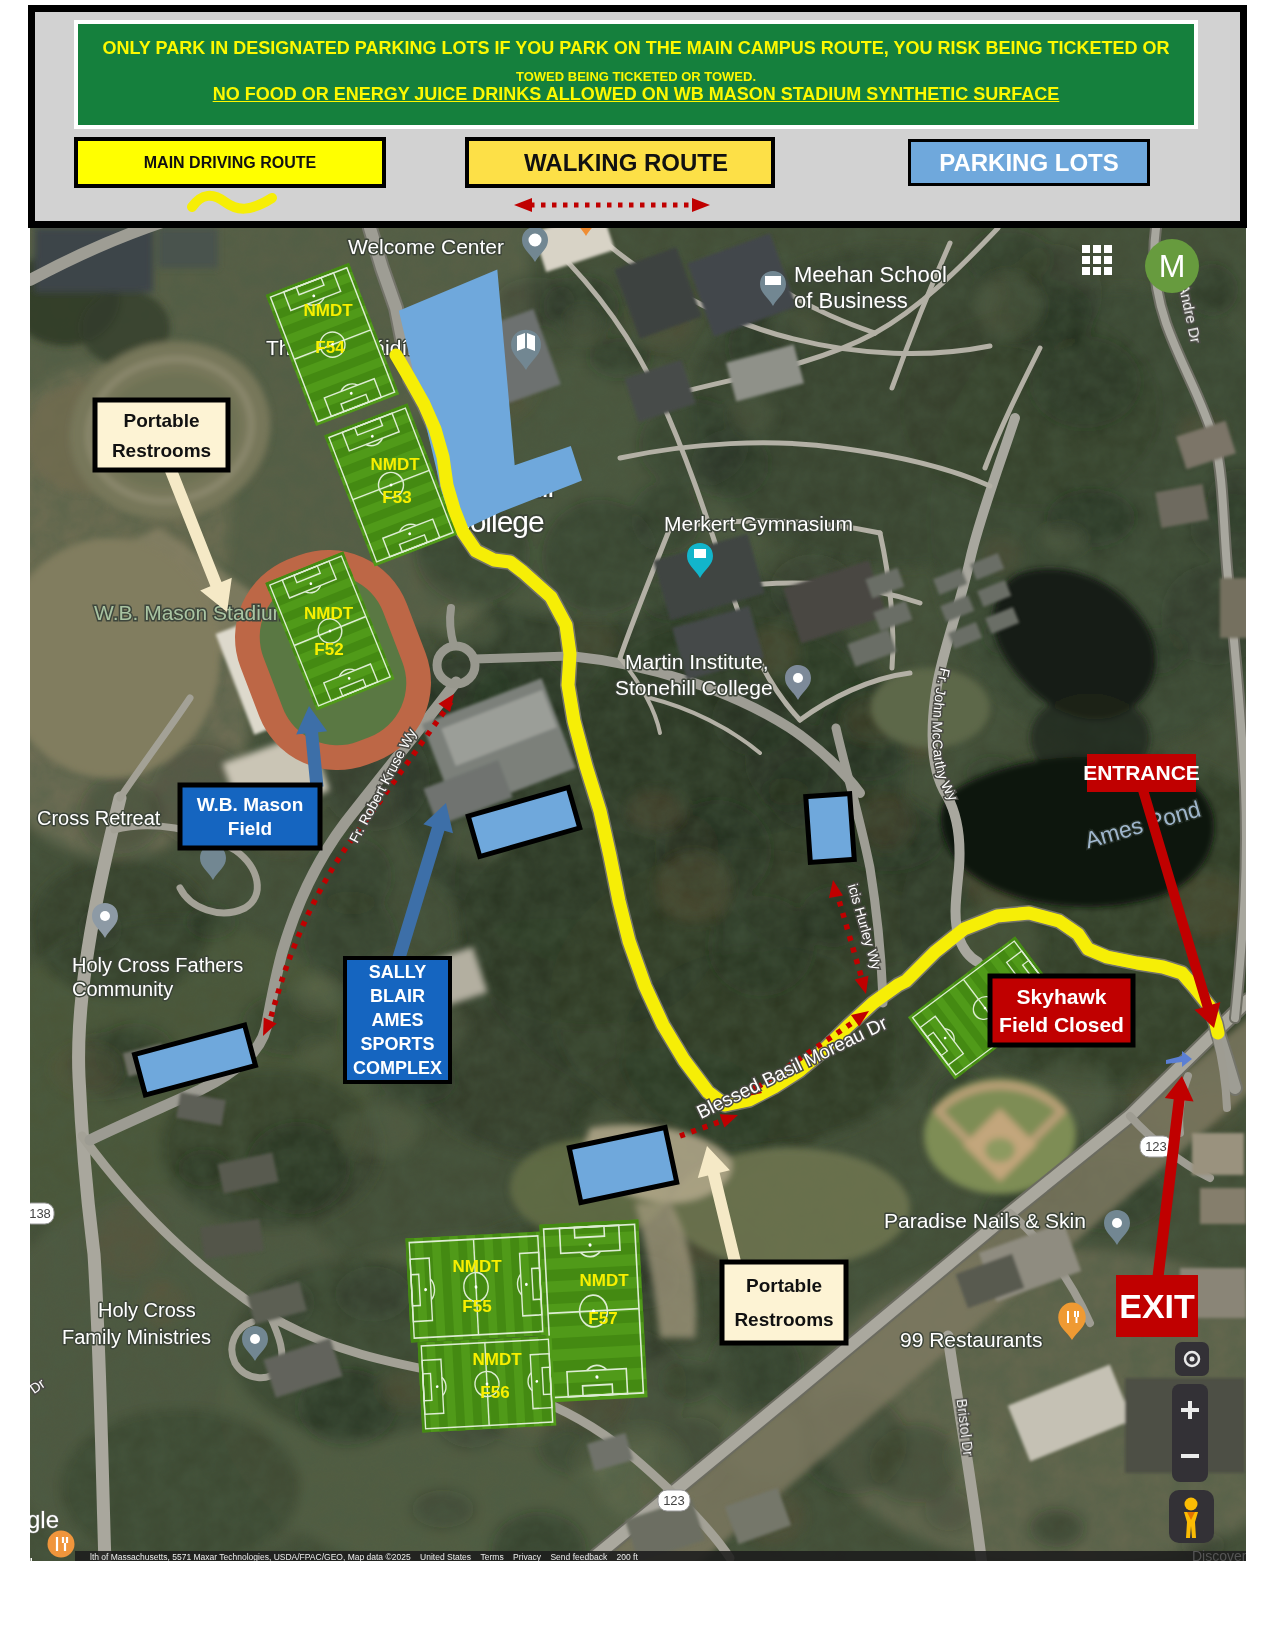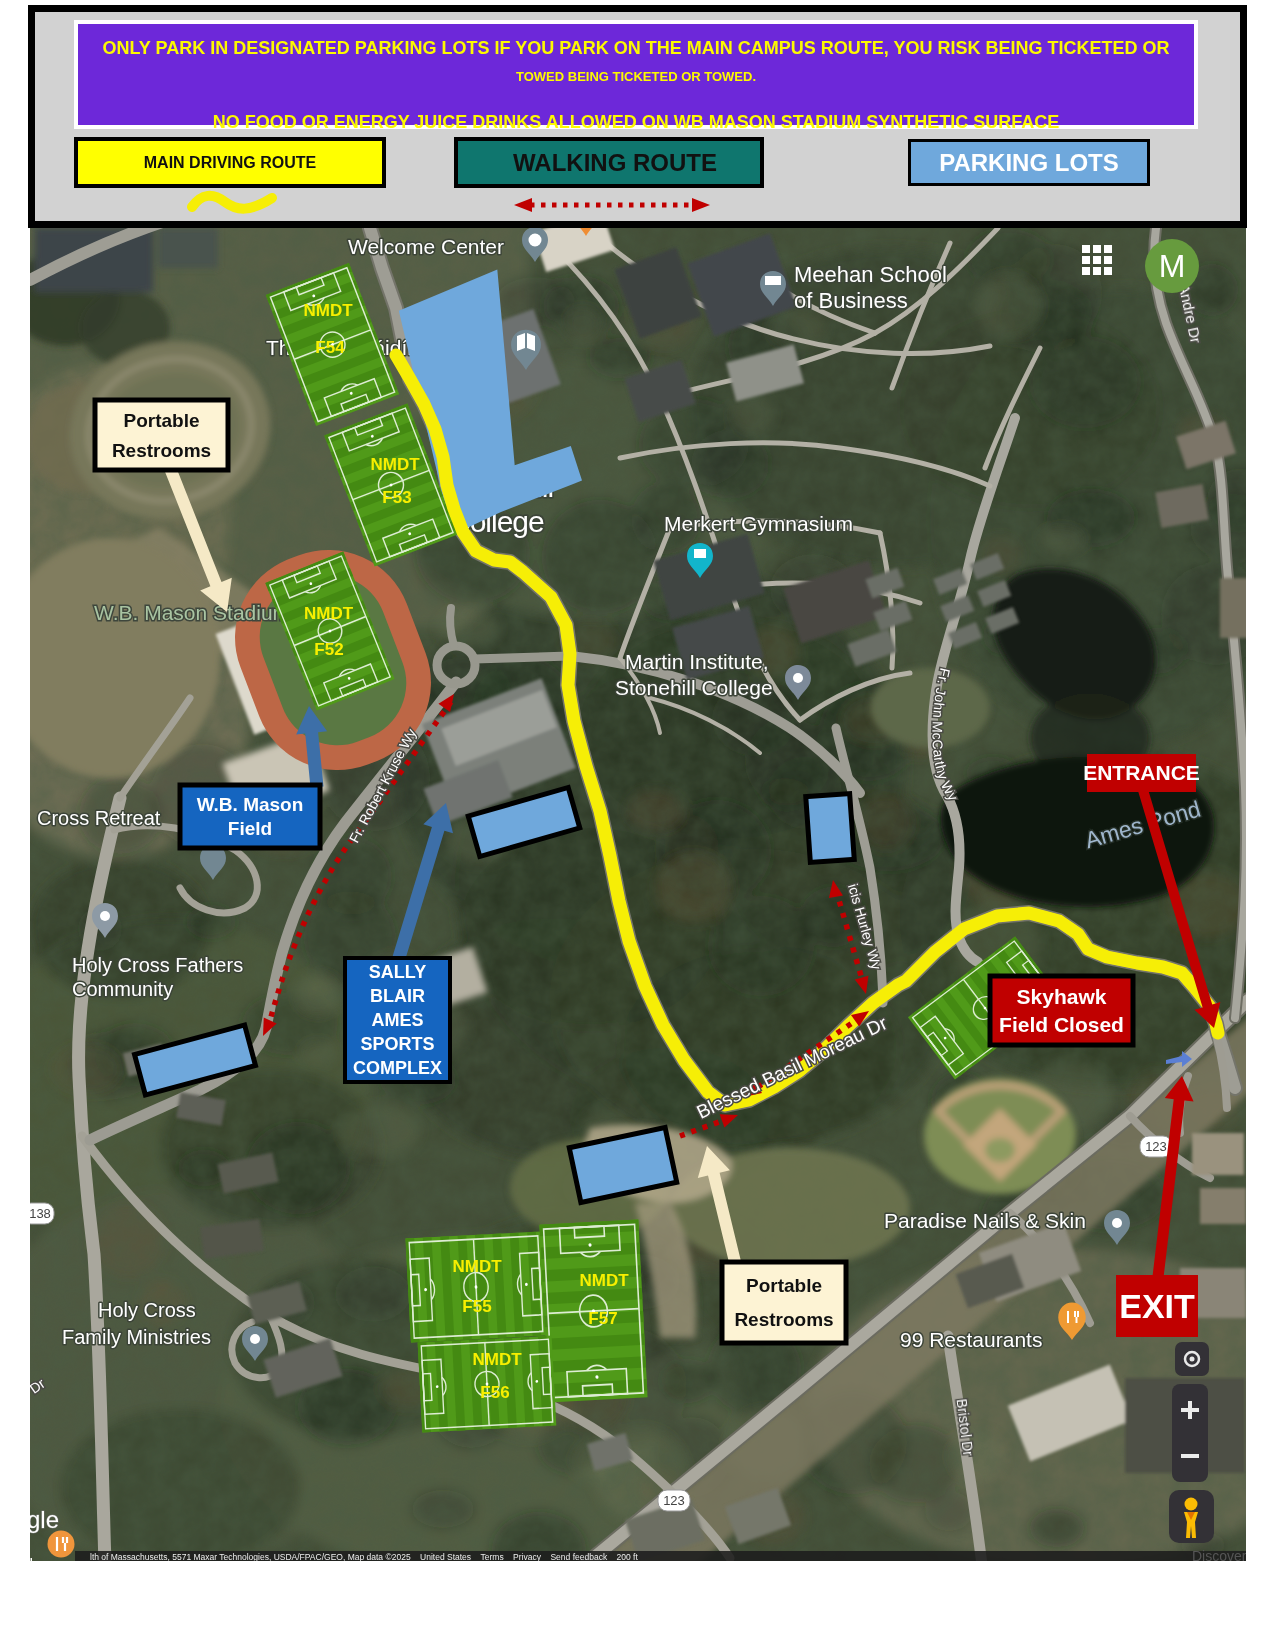--- a/index.html
+++ b/index.html
@@ -2,27 +2,27 @@
 <html><head><meta charset="utf-8">
 <style>
 html,body{margin:0;padding:0;background:#fff;}
 body{width:1275px;height:1650px;position:relative;overflow:hidden;
  font-family:"Liberation Sans",sans-serif;}
 .abs{position:absolute;box-sizing:border-box;}
 .b{font-weight:bold;}
 </style></head><body>
 
 <div class="abs" style="left:28px;top:5px;width:1219px;height:223px;background:#d2d2d2;border:7px solid #000;"></div>
-<div class="abs" style="left:74px;top:20px;width:1124px;height:109px;background:#6d28d9;border:4px solid #fff;color:#fdf900;text-align:center;">
+<div class="abs" style="left:74px;top:20px;width:1124px;height:109px;background:#15803d;border:4px solid #fff;color:#fdf900;text-align:center;">
  <div class="b" style="font-size:18px;margin-top:14px;">ONLY PARK IN DESIGNATED PARKING LOTS IF YOU PARK ON THE MAIN CAMPUS ROUTE, YOU RISK BEING TICKETED OR</div>
  <div class="b" style="font-size:13px;margin-top:10px;">TOWED BEING TICKETED OR TOWED.</div>
- <div class="b" style="font-size:18px;margin-top:28px;">NO FOOD OR ENERGY JUICE DRINKS ALLOWED ON WB MASON STADIUM SYNTHETIC SURFACE</div>
+ <div class="b" style="font-size:18px;margin-top:0;text-decoration:underline;">NO FOOD OR ENERGY JUICE DRINKS ALLOWED ON WB MASON STADIUM SYNTHETIC SURFACE</div>
 </div>
 <div class="abs b" style="left:74px;top:137px;width:312px;height:51px;background:#ffff00;border:4px solid #000;font-size:16px;color:#111;text-align:center;line-height:43px;">MAIN DRIVING ROUTE</div>
-<div class="abs b" style="left:454px;top:137px;width:310px;height:51px;background:#0f766e;border:4px solid #000;font-size:24px;color:#111;text-align:center;line-height:43px;padding-left:12px;">WALKING ROUTE</div>
+<div class="abs b" style="left:465px;top:137px;width:310px;height:51px;background:#fde047;border:4px solid #000;font-size:24px;color:#111;text-align:center;line-height:43px;padding-left:12px;">WALKING ROUTE</div>
 <div class="abs b" style="left:908px;top:139px;width:242px;height:47px;background:#6fa8dc;border:3px solid #000;font-size:24px;color:#fff;text-align:center;line-height:41px;">PARKING LOTS</div>
 <svg class="abs" style="left:185px;top:190px;" width="95" height="28" viewBox="0 0 95 28">
  <path d="M7,17 C17,3 28,3 40,12 C52,21 65,22 87,8" fill="none" stroke="#f6ee06" stroke-width="10" stroke-linecap="round"></path>
 </svg>
 <svg class="abs" style="left:512px;top:196px;" width="200" height="18" viewBox="0 0 200 18">
  <line x1="18" y1="9" x2="182" y2="9" stroke="#c00000" stroke-width="5" stroke-dasharray="4.5 6.5"></line>
  <polygon points="2,9 20,2 20,16" fill="#c00000"></polygon>
  <polygon points="198,9 180,2 180,16" fill="#c00000"></polygon>
 </svg>
 

